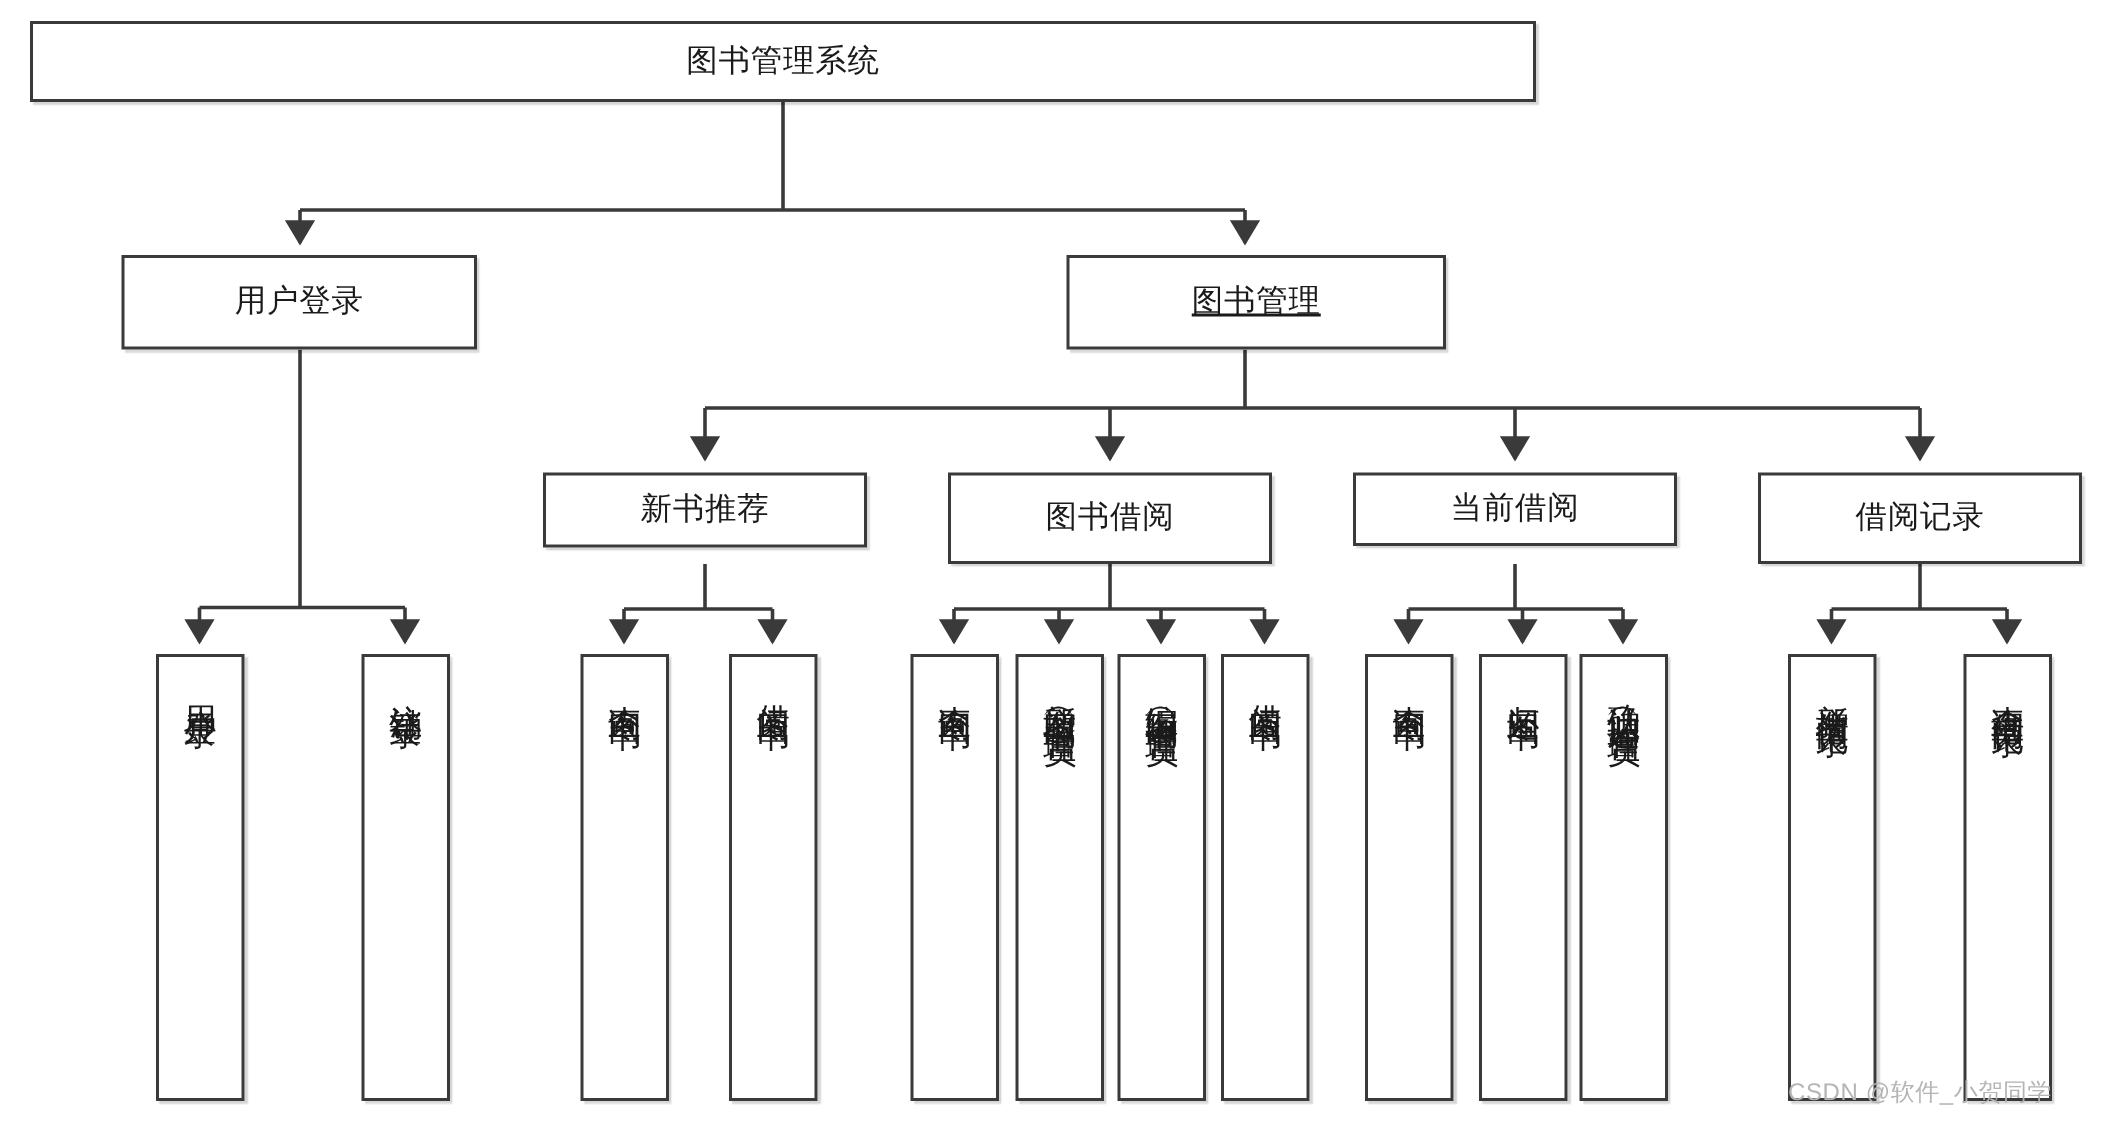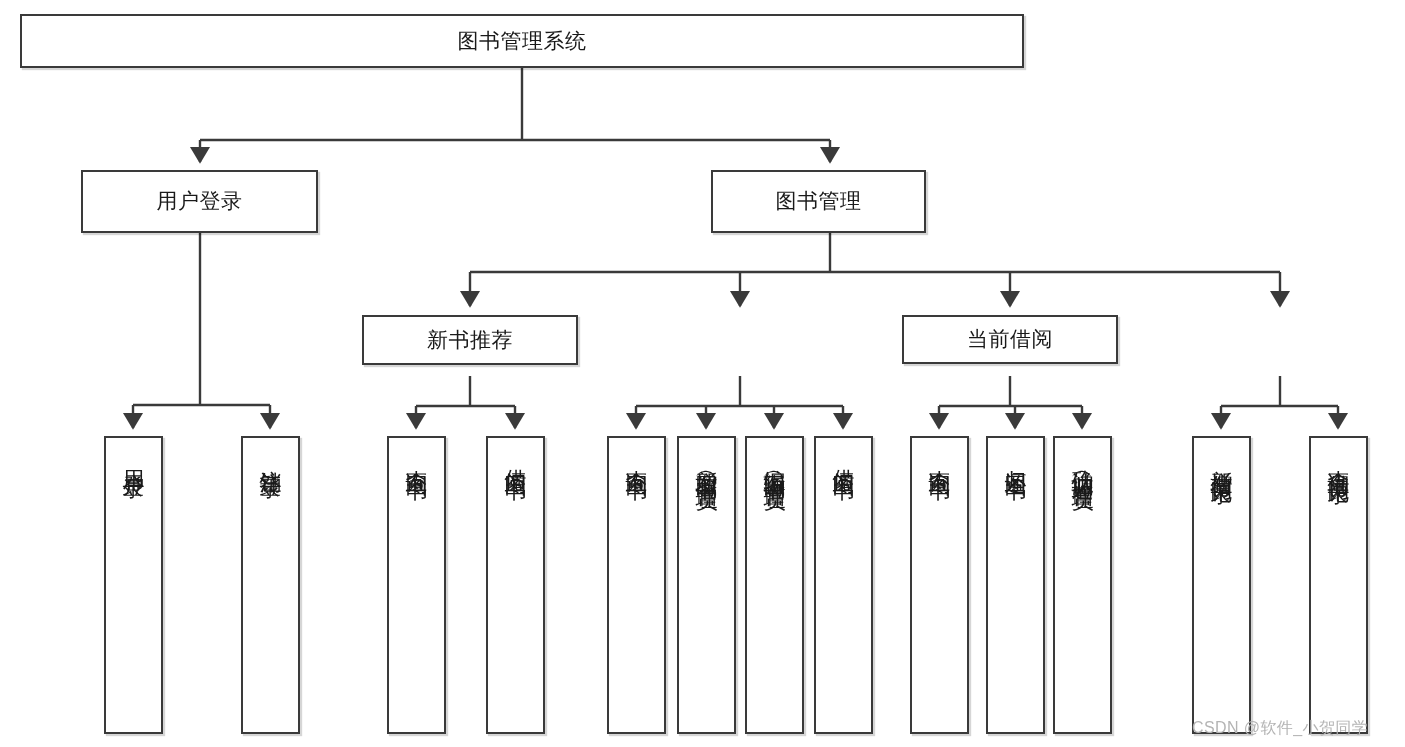--- a/index.html
+++ b/index.html
@@ -119,29 +119,35 @@
     </g>
   </svg>
 
   <div class="node" style="left:20px; top:14px; width:1004px; height:54px;">
     <span class="label">图书管理系统</span>
   </div>
 
   <div class="node" style="left:81px; top:170px; width:237px; height:63px;">
     <span class="label">用户登录</span>
   </div>
-  <div class="node" style="left:711px; top:170px; width:215px; height:63px;">
+  <div class="node" style="left:711px; top:170px; width:253px; height:63px;text-decoration:underline;">
     <span class="label">图书管理</span>
   </div>
 
   <div class="node" style="left:362px; top:315px; width:216px; height:50px;">
     <span class="label">新书推荐</span>
   </div>
+  <div class="node" style="left:632px; top:315px; width:216px; height:61px;">
+    <span class="label">图书借阅</span>
+  </div>
   <div class="node" style="left:902px; top:315px; width:216px; height:49px;">
     <span class="label">当前借阅</span>
+  </div>
+  <div class="node" style="left:1172px; top:315px; width:216px; height:61px;">
+    <span class="label">借阅记录</span>
   </div>
 
   <div class="node vert" style="left:104px; top:436px; width:59px; height:298px;">
     <span class="label">用户登录</span>
   </div>
   <div class="node vert" style="left:241px; top:436px; width:59px; height:298px;">
     <span class="label">注销登录</span>
   </div>
   <div class="node vert" style="left:387px; top:436px; width:59px; height:298px;">
     <span class="label">查询图书</span>

